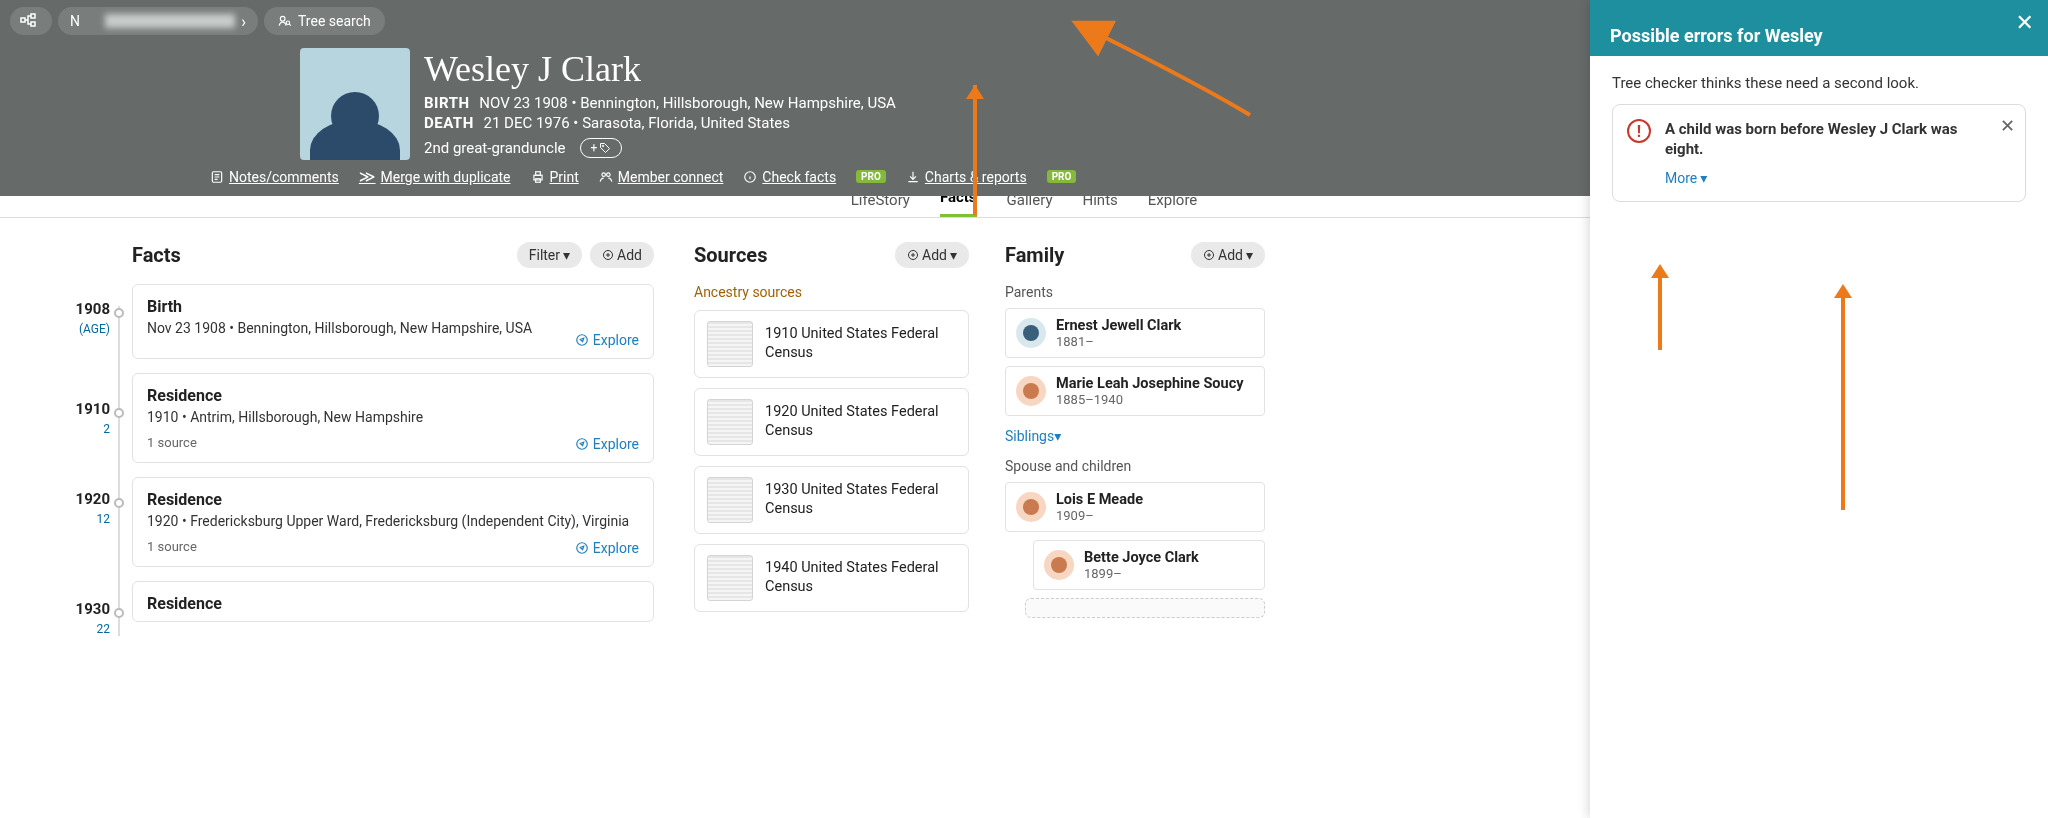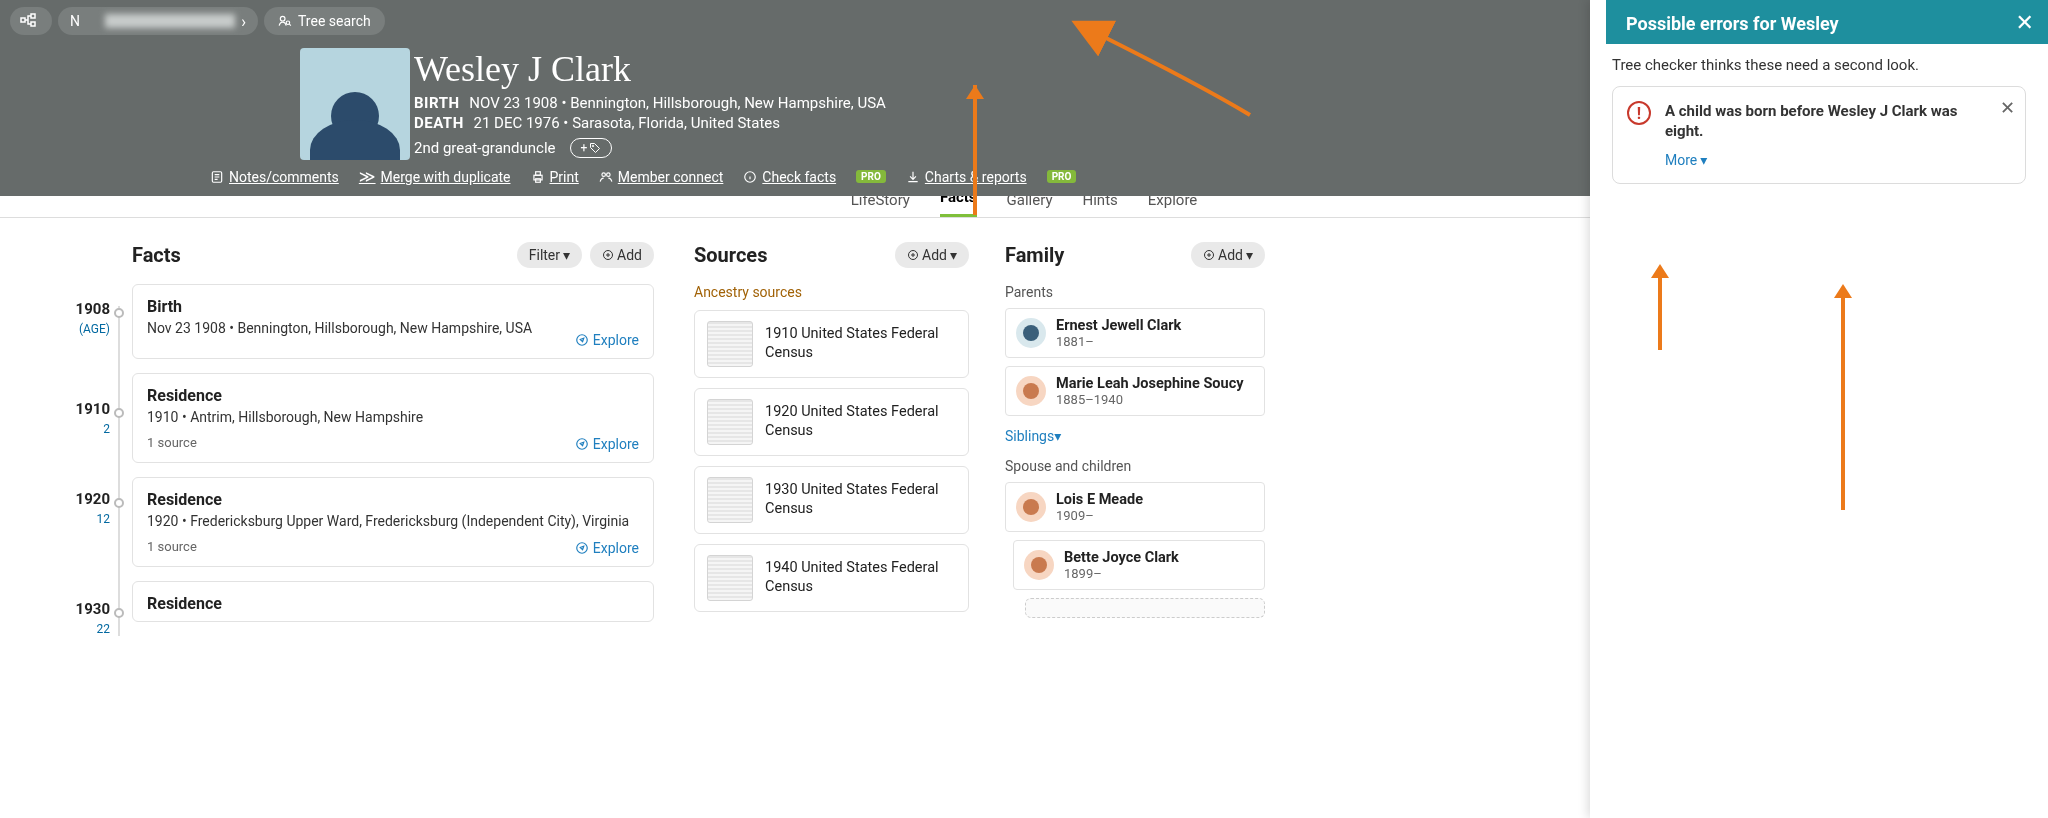--- a/index.html
+++ b/index.html
@@ -20,21 +20,21 @@
 .circle-btn { width: 32px; height: 32px; border-radius: 50%; background: #797e7d; display: flex; align-items: center; justify-content: center; color: #fff; position: relative; }
 .circle-btn .dot { position: absolute; top: -2px; right: -2px; width: 10px; height: 10px; border-radius: 50%; background: #fff; }
 .toolbar-pill { background: #797e7d; border-radius: 14px; height: 32px; display: flex; align-items: center; padding: 0 14px; color: #fff; font-size: 14px; gap: 6px; }
 
 
 .person-hero { display: flex; padding: 10px 0 0 300px; color: #fff; }
 .avatar { width: 110px; height: 112px; background: #b6d5df; border-radius: 4px; display: flex; align-items: flex-end; justify-content: center; overflow: hidden; }
 .avatar-head { width: 48px; height: 48px; border-radius: 50%; background: #2c4b6b; position: relative; top: -20px; }
 .avatar-body { width: 90px; height: 60px; background: #2c4b6b; border-radius: 50% 50% 0 0; position: absolute; bottom: -20px; }
 .avatar { position: relative; }
-.hero-text { margin-left: 4px; }
+.hero-text { margin-left: 14px; }
 .hero-text h1 { font-family: Georgia, "Times New Roman", serif; font-weight: 400; font-size: 36px; margin-bottom: 4px; }
 .hero-line { font-size: 15px; margin-bottom: 2px; }
 .hero-line .label { font-weight: 700; margin-right: 6px; letter-spacing: .5px; }
 .hero-relation { font-size: 15px; margin-top: 6px; display: flex; align-items: center; }
 .tag-pill { margin-left: 14px; border: 1.5px solid #fff; border-radius: 12px; padding: 2px 10px; font-size: 12px; display: inline-flex; align-items: center; gap: 2px; }
 
 .header-links { position: absolute; left: 210px; bottom: 10px; display: flex; gap: 20px; color: #fff; font-size: 14px; align-items: center; }
 .header-links a { color: #fff; text-decoration: underline; display: flex; align-items: center; gap: 5px; }
 .header-links .pro { background: #84b93b; color: #fff; font-size: 10px; font-weight: 700; padding: 1px 5px; border-radius: 3px; text-decoration: none; }
 
@@ -69,38 +69,38 @@
 
 
 .src-sublabel { font-size: 14px; color: #a16207; margin-bottom: 10px; }
 .src-card { background: #fff; border: 1px solid #e2e2e2; border-radius: 6px; padding: 10px 12px; display: flex; align-items: center; margin-bottom: 10px; }
 .src-thumb { width: 46px; height: 46px; background: repeating-linear-gradient(#e6e6e6 0 2px,#f5f5f5 2px 4px); border-radius: 3px; border: 1px solid #d4d4d4; margin-right: 12px; flex-shrink: 0; }
 .src-title { font-size: 14.5px; line-height: 1.3; }
 
 
 .fam-sublabel { font-size: 14px; color: #555; margin-bottom: 8px; margin-top: 4px; }
 .fam-card { background: #fff; border: 1px solid #e2e2e2; border-radius: 4px; padding: 8px 10px; display: flex; align-items: center; margin-bottom: 8px; }
-.fam-card.indent { margin-left: 8px; }
+.fam-card.indent { margin-left: 28px; }
 .fam-dashed { border: 1px dashed #ccc; background: #fafafa; height: 20px; border-radius: 6px; }
 .fam-avatar { width: 30px; height: 30px; border-radius: 50%; margin-right: 10px; flex-shrink: 0; display: flex; align-items: center; justify-content: center; }
 .fam-avatar.m { background: #d9e8ed; }
 .fam-avatar.f { background: #f7d6c2; }
 .fam-avatar-inner { width: 16px; height: 16px; border-radius: 50%; }
 .fam-avatar.m .fam-avatar-inner { background: #3a5f7a; }
 .fam-avatar.f .fam-avatar-inner { background: #c97a4f; }
 .fam-name { font-size: 14.5px; font-weight: 700; }
 .fam-dates { font-size: 13px; color: #666; }
 .siblings-link { color: #1f7fbf; font-size: 14px; display: inline-flex; align-items: center; margin: 4px 0 10px 0; }
 
 
 .side-panel { position: absolute; top: 0; right: 0; width: 458px; height: 100%; background: #fff; box-shadow: -2px 0 10px rgba(0,0,0,.15); }
-.side-panel-head { background: #1e8f9e; color: #fff; height: 44px; display: flex; align-items: flex-end; padding: 0 20px 10px 20px; position: relative; margin-left: 16px; }
+.side-panel-head { background: #1e8f9e; color: #fff; height: 56px; display: flex; align-items: flex-end; padding: 0 20px 10px 20px; position: relative; }
 .side-panel-head h2 { font-size: 18px; font-weight: 700; }
 .side-panel-head .close { position: absolute; right: 14px; top: 10px; color: #fff; font-size: 22px; cursor: pointer; }
-.side-panel-body { padding: 12px 22px; font-size: 15px; color: #333; }
+.side-panel-body { padding: 18px 22px; font-size: 15px; color: #333; }
 .alert-card { border: 1px solid #dcdcdc; border-radius: 8px; padding: 14px 40px 14px 52px; margin-top: 12px; position: relative; }
 .alert-card .alert-ico { position: absolute; left: 14px; top: 14px; width: 24px; height: 24px; border: 2.5px solid #c8392c; border-radius: 50%; display: flex; align-items: center; justify-content: center; color: #c8392c; font-weight: 700; font-size: 16px; }
 .alert-card .alert-close { position: absolute; right: 10px; top: 10px; color: #666; cursor: pointer; font-size: 18px; }
 .alert-card .alert-text { font-weight: 700; font-size: 15px; line-height: 1.35; }
 .alert-more { color: #1f7fbf; font-size: 14px; margin-top: 10px; display: inline-flex; align-items: center; gap: 3px; }
 
 
 .arrow { position: absolute; pointer-events: none; }
 .arrow svg { overflow: visible; }
 </style>

